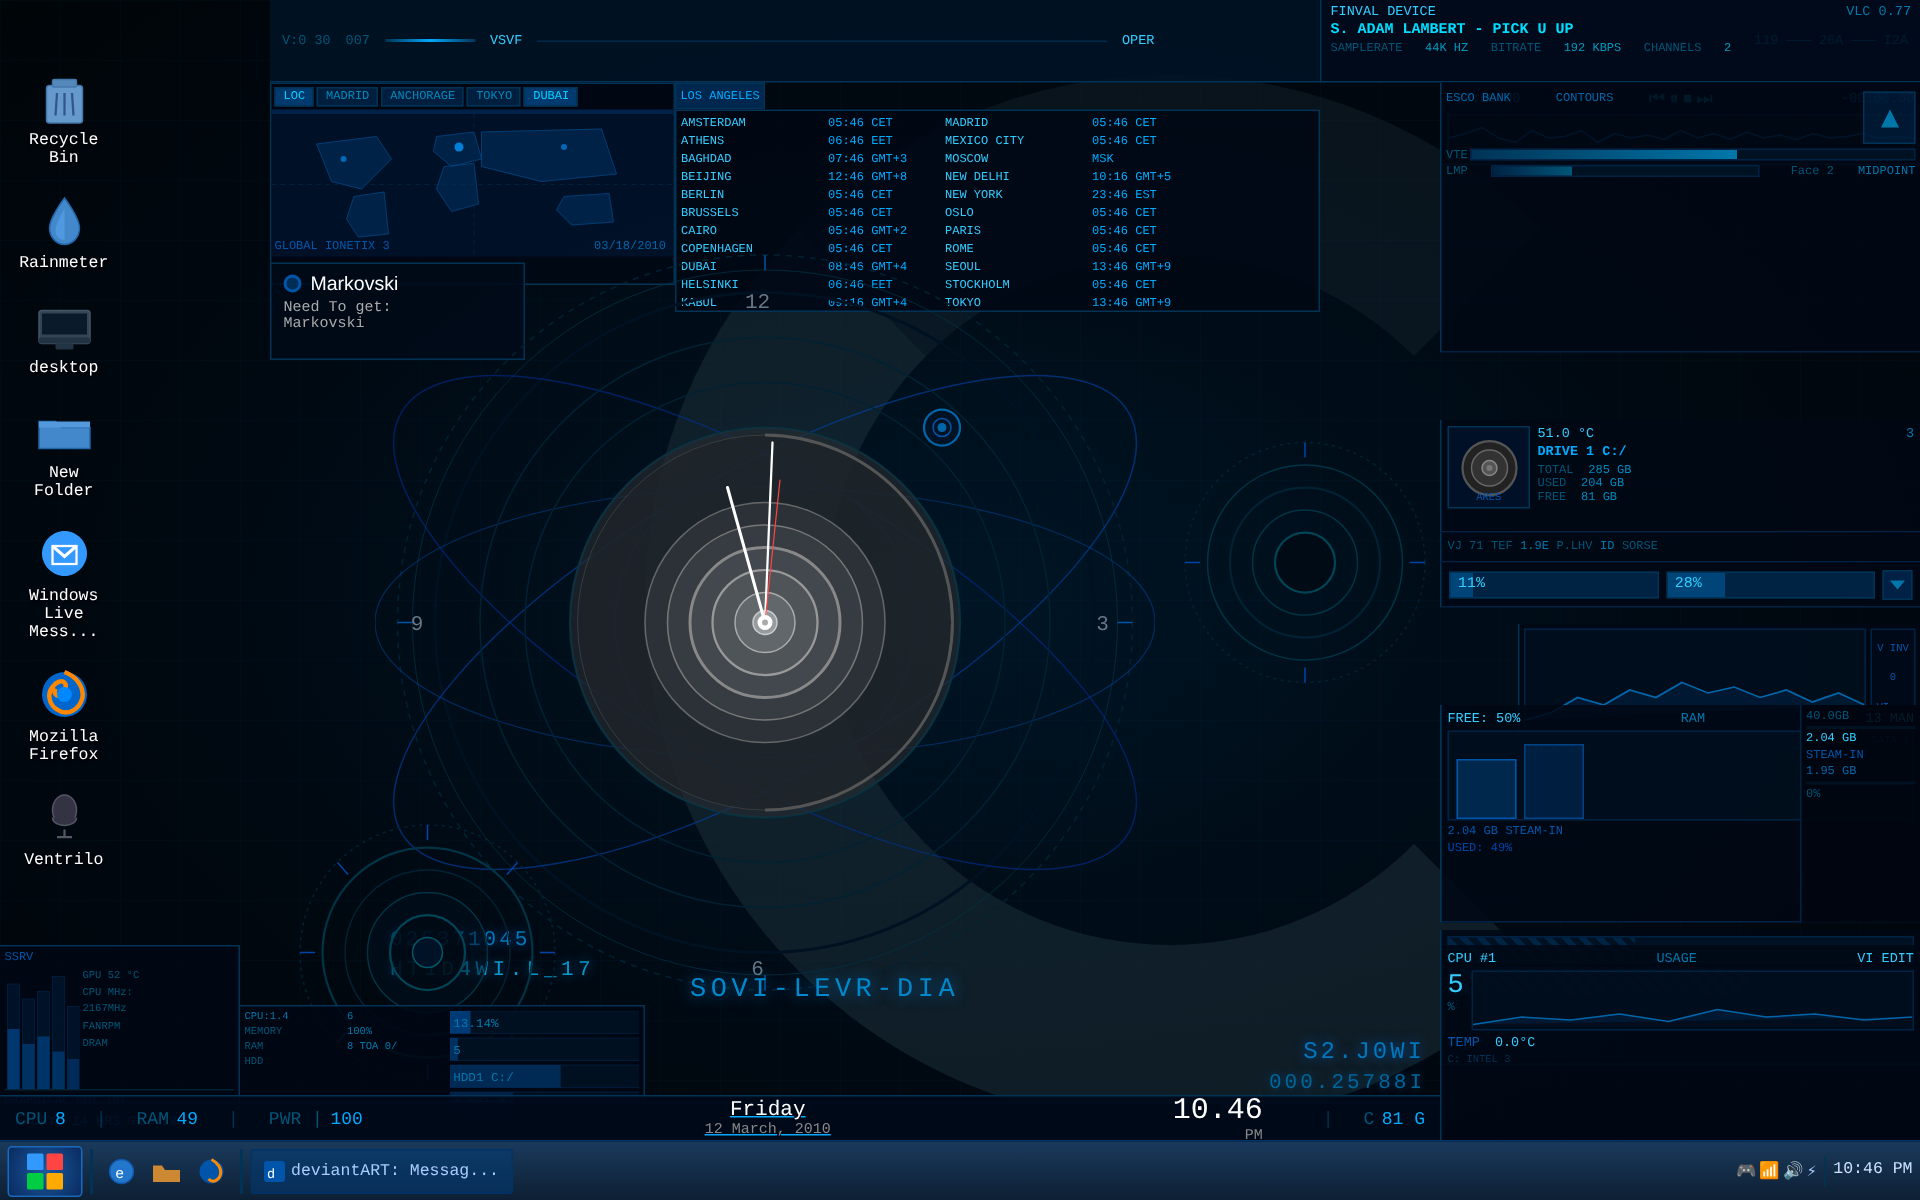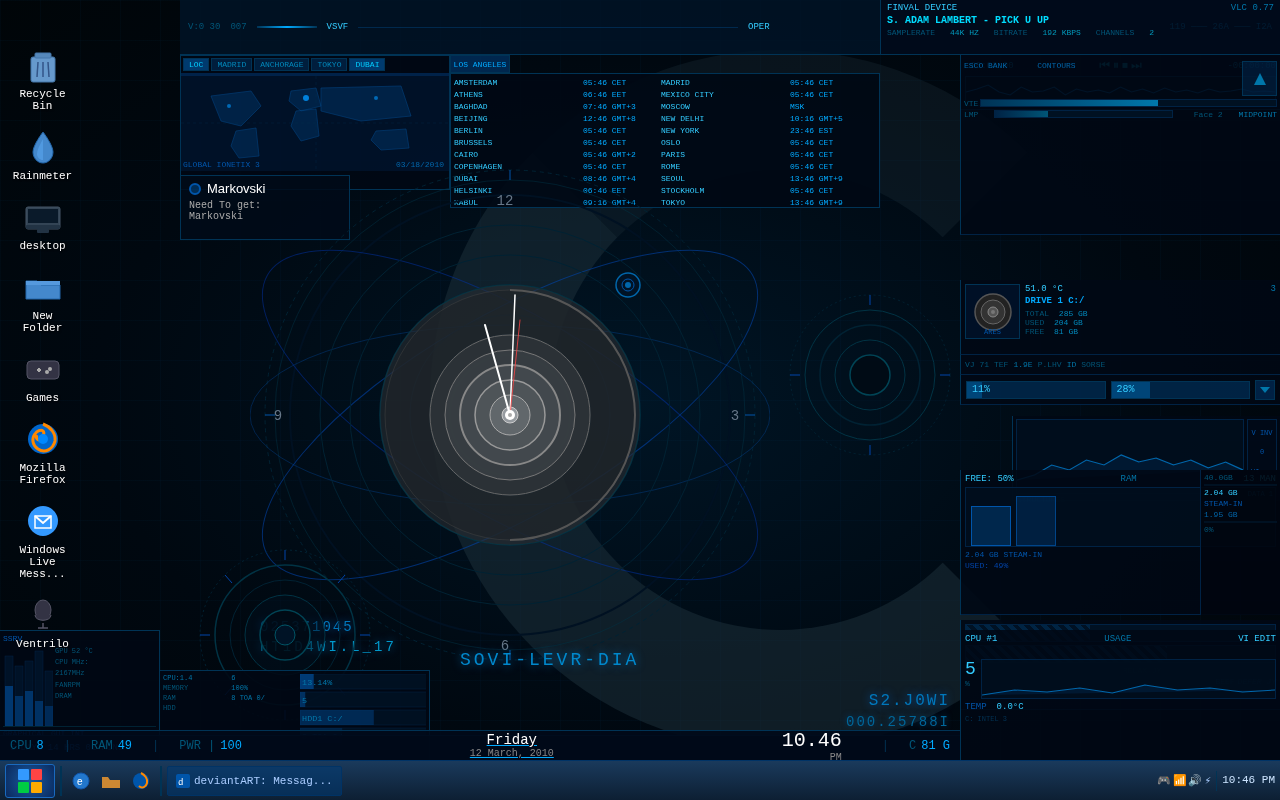--- a/index.html
+++ b/index.html
@@ -234,21 +234,20 @@
       line-height: 1.5;
     }
 
     .time-city {
       width: 90px;
       color: #33ccff;
     }
 
     .time-val {
       width: 70px;
-      margin-left: 31px;
     }
 
     
     .waveform {
       height: 30px;
       background: #000a15;
       border: 1px solid #003355;
       position: relative;
       overflow: hidden;
     }
@@ -720,21 +719,21 @@
       <span style="flex:1;">BEST</span>
       <span style="flex:1;">RELAX-JY</span>
     </div>
     <div style="display:flex; gap:3px; justify-content:flex-end; margin-top:2px;">
       <span style="font-size:8px; color:#0055aa;">BEEF</span>
       <span style="font-size:8px; color:#0055aa;font-style:italic;">DEFER JY</span>
     </div>
   </div>
 
   <div style="position:absolute; bottom:40px; right:0; width:320px; height:130px; background:rgba(0,8,20,0.88); border-left:1px solid #003355; padding:4px;">
-    <div style="display:flex; justify-content:space-between; margin-bottom:15px;">
+    <div style="display:flex; justify-content:space-between; margin-bottom:3px;">
       <span style="font-size:9px; color:#33ccff;">CPU #1</span>
       <span style="font-size:9px; color:#0077aa;">USAGE</span>
       <span style="font-size:9px; color:#33ccff;">VI EDIT</span>
     </div>
     <div style="display:flex; gap:5px; margin-bottom:3px;">
       <div>
         <div style="font-size:18px; color:#33ccff;">5</div>
         <div style="font-size:8px; color:#005577;">%</div>
       </div>
       <div style="flex:1; height:40px; background:rgba(0,15,30,0.8); border:1px solid #002244; overflow:hidden;">
@@ -863,54 +862,42 @@
     <div class="icon-item">
       <div class="icon-img">
         <svg width="40" height="40" viewBox="0 0 40 40">
           <path d="M3,14 L3,32 L37,32 L37,18 L18,18 L14,14 Z" fill="#4488cc" stroke="#2266aa" stroke-width="1"></path>
           <path d="M3,14 L37,14 L37,18 L3,18 Z" fill="#5599dd" stroke="none"></path>
         </svg>
       </div>
       <span class="icon-label">New Folder</span>
     </div>
 
+
     <div class="icon-item">
       <div class="icon-img">
         <svg width="40" height="40" viewBox="0 0 40 40">
-          <rect x="4" y="12" width="32" height="18" rx="4" fill="#334" stroke="#556" stroke-width="1"></rect>
-          <line x1="14" y1="21" x2="18" y2="21" stroke="#aaa" stroke-width="2"></line>
-          <line x1="16" y1="19" x2="16" y2="23" stroke="#aaa" stroke-width="2"></line>
-          <circle cx="27" cy="20" r="2" fill="#aaa"></circle>
-          <circle cx="24" cy="23" r="2" fill="#aaa"></circle>
-        </svg>
-      </div>
-      <span class="icon-label">Games</span>
+          <path d="M20,5 C12,5 5,12 5,20 C5,28 12,35 20,35 C28,35 35,28 35,20 C35,12 28,5 20,5Z" fill="#3399ff"></path>
+          <path d="M12,15 L20,22 L28,15" fill="none" stroke="white" stroke-width="2"></path>
+          <rect x="12" y="15" width="16" height="12" fill="none" stroke="white" stroke-width="1.5"></rect>
+        </svg>
+      </div>
+      <span class="icon-label">Windows
+Live Mess...</span>
     </div>
 
     <div class="icon-item">
       <div class="icon-img">
         <svg width="40" height="40" viewBox="0 0 40 40">
           <circle cx="20" cy="20" r="15" fill="#0066cc"></circle>
           <path d="M20,5 C28,8 33,15 32,22 C30,30 22,35 15,30 C10,27 8,20 12,15 C14,12 18,10 20,12 C22,14 20,18 18,20 C16,22 12,20 14,16" fill="none" stroke="#ff8800" stroke-width="3"></path>
           <circle cx="20" cy="20" r="5" fill="#0088ff"></circle>
         </svg>
       </div>
       <span class="icon-label">Mozilla Firefox</span>
-    </div>
-
-    <div class="icon-item">
-      <div class="icon-img">
-        <svg width="40" height="40" viewBox="0 0 40 40">
-          <path d="M20,5 C12,5 5,12 5,20 C5,28 12,35 20,35 C28,35 35,28 35,20 C35,12 28,5 20,5Z" fill="#3399ff"></path>
-          <path d="M12,15 L20,22 L28,15" fill="none" stroke="white" stroke-width="2"></path>
-          <rect x="12" y="15" width="16" height="12" fill="none" stroke="white" stroke-width="1.5"></rect>
-        </svg>
-      </div>
-      <span class="icon-label">Windows
-Live Mess...</span>
     </div>
 
     <div class="icon-item">
       <div class="icon-img">
         <svg width="40" height="40" viewBox="0 0 40 40">
           <ellipse cx="20" cy="15" rx="8" ry="10" fill="#334" stroke="#556" stroke-width="1"></ellipse>
           <path d="M12,20 C12,27 28,27 28,20" fill="#334" stroke="#556" stroke-width="1"></path>
           <line x1="20" y1="28" x2="20" y2="33" stroke="#556" stroke-width="1.5"></line>
           <line x1="15" y1="33" x2="25" y2="33" stroke="#556" stroke-width="1.5"></line>
         </svg>

